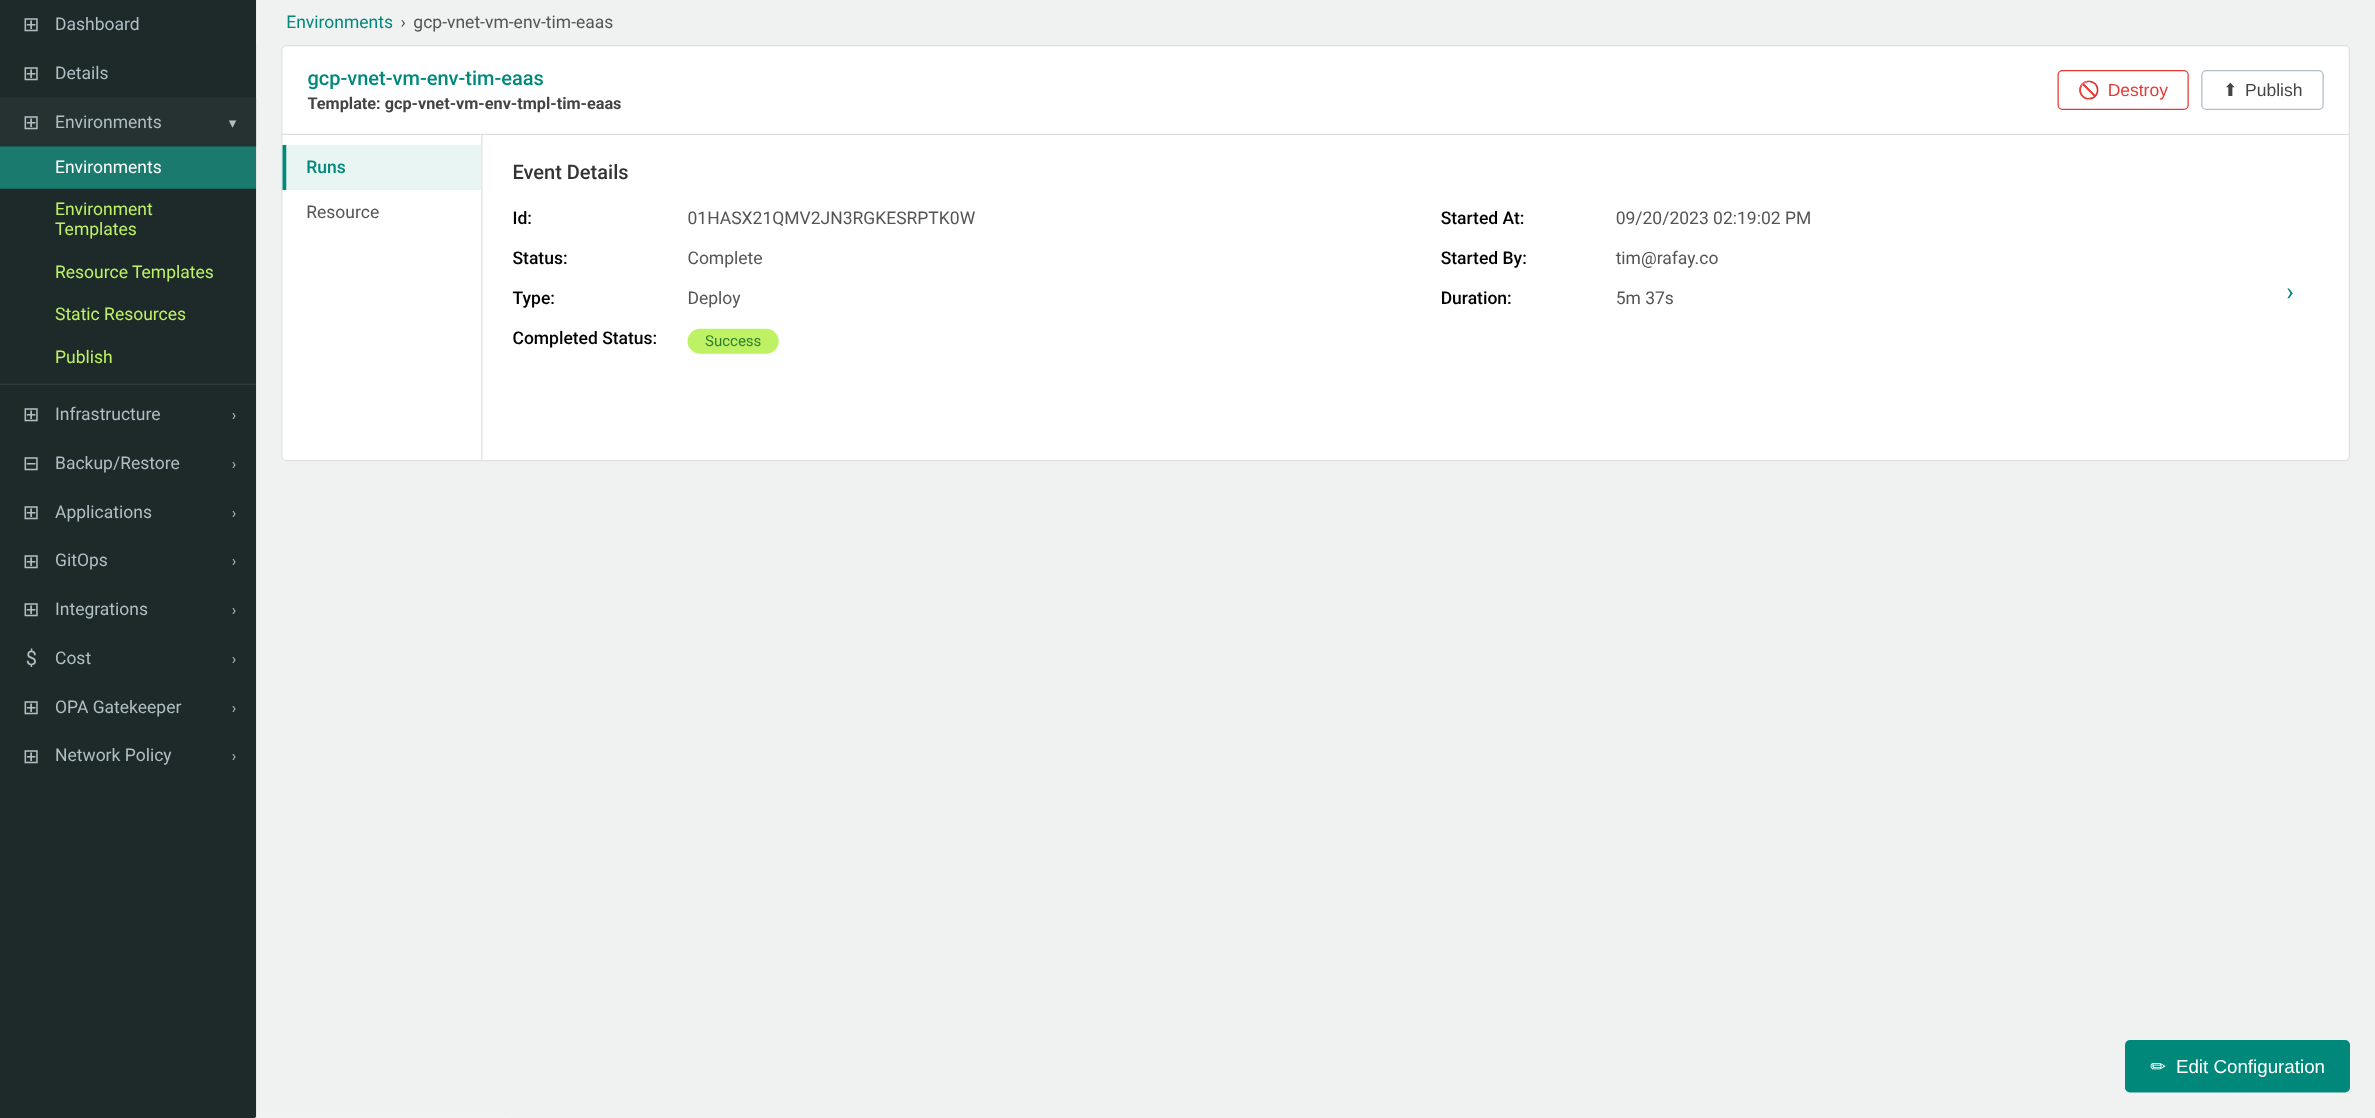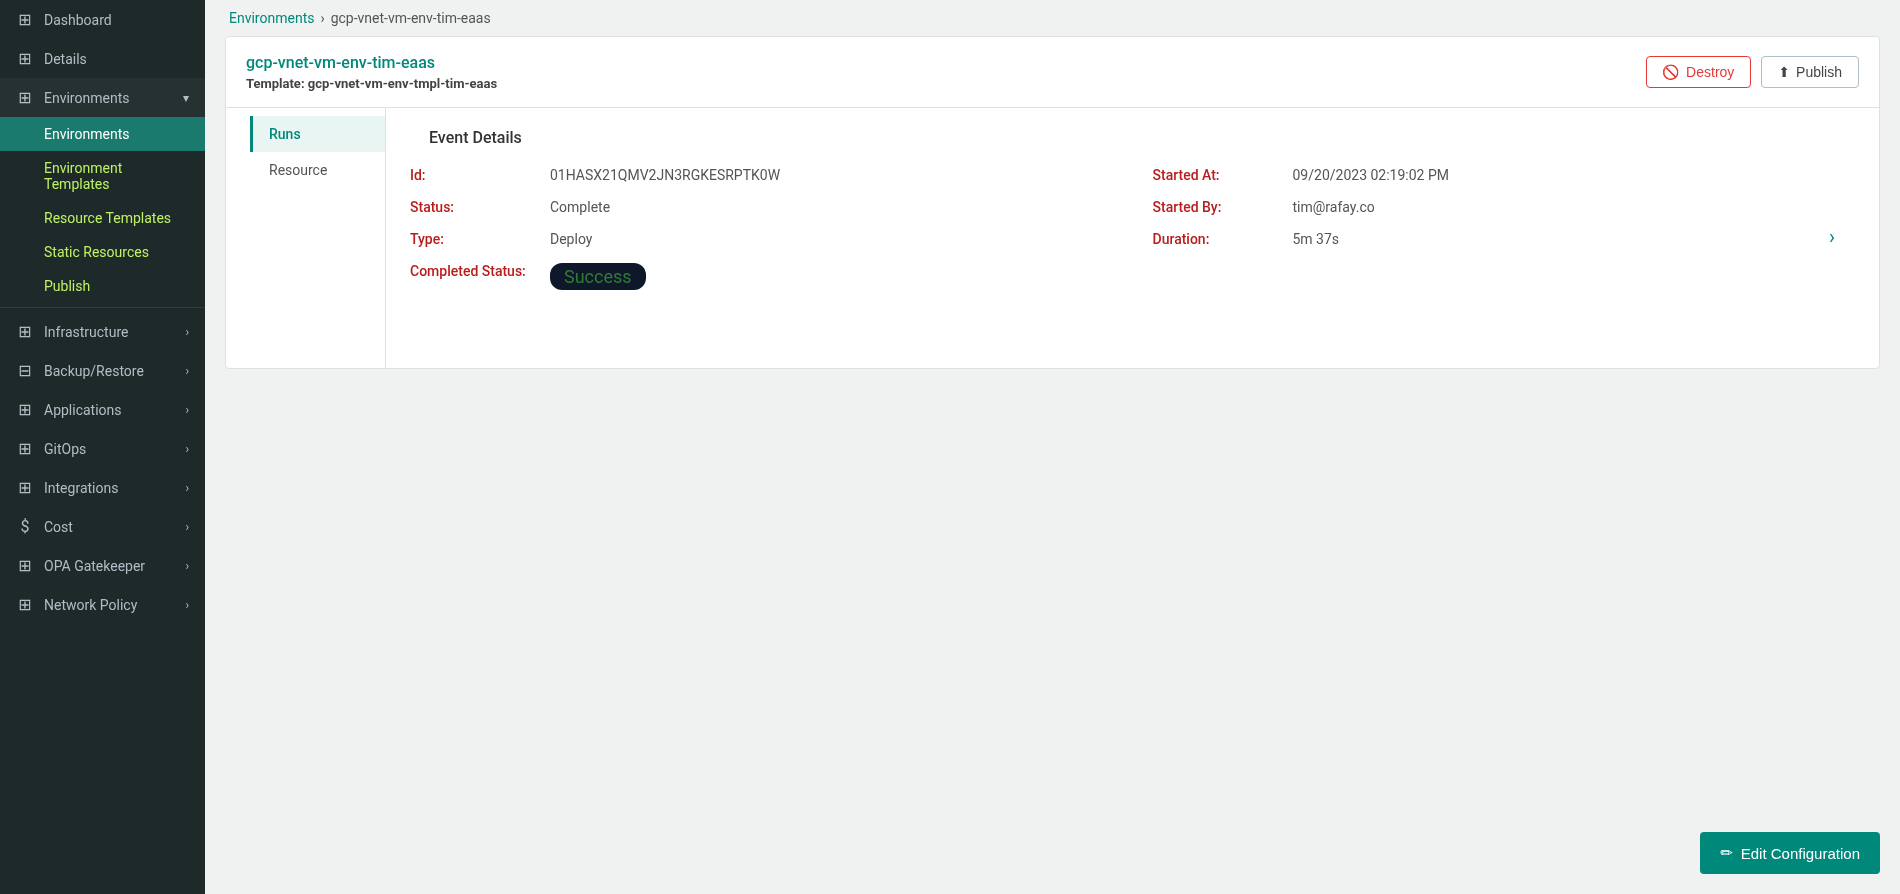--- a/index.html
+++ b/index.html
@@ -115,66 +115,64 @@
       min-width: 160px;
       border-right: 1px solid #e0e0e0;
       padding-top: 8px;
     }
     .tab-item {
       padding: 10px 16px;
       font-size: 14px;
       color: #555;
       cursor: pointer;
       border-left: 3px solid transparent;
-      margin-left: 24px;
     }
     .tab-item.active {
       border-left: 3px solid #00897b;
       background: #e8f5f3;
       color: #00897b;
       font-weight: 500;
     }
 
     
     .event-details {
       flex: 1;
       padding: 20px 24px;
     }
     .event-title {
       font-size: 16px;
       font-weight: 500;
       color: #333;
       margin-bottom: 20px;
-      margin-left: 19px;
     }
     .event-grid {
       display: flex;
       gap: 40px;
     }
     .event-left { flex: 1; }
     .event-right { flex: 1; position: relative; }
     .event-row {
       display: flex;
       align-items: flex-start;
       margin-bottom: 16px;
       font-size: 14px;
     }
     .event-label {
-      color: #b91c1c;
+      color: #000000;
       font-weight: 500;
       min-width: 140px;
     }
     .event-value { color: #555; }
     .badge-success {
       display: inline-block;
       padding: 3px 14px;
-      background: #0f172a;
+      background: #bef264;
       color: #2e7d32;
       border-radius: 12px;
-      font-size: 18px;
+      font-size: 12px;
     }
     .chevron-right {
       position: absolute;
       right: 20px;
       top: 50%;
       transform: translateY(-50%);
       color: #00897b;
       font-size: 20px;
       cursor: pointer;
     }

